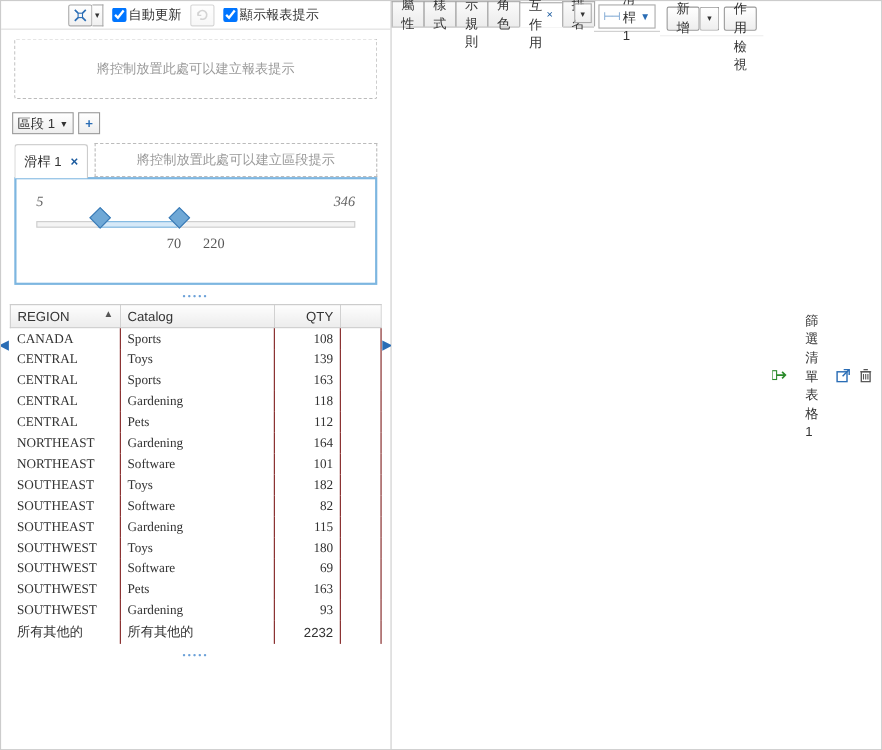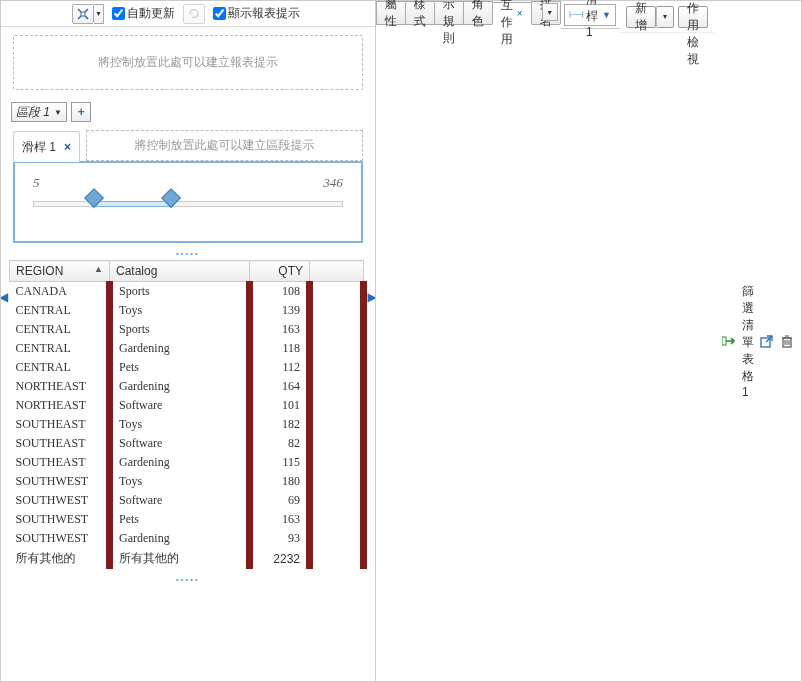--- a/index.html
+++ b/index.html
@@ -13,21 +13,21 @@
 .icon-btn { width: 22px; height: 20px; border: 1px solid #aaa; background: linear-gradient(#fff,#f0f0f0); display: inline-flex; align-items: center; justify-content: center; cursor: pointer; border-radius: 2px; }
 .icon-btn.disabled { opacity: 0.5; cursor: default; }
 .dropdown-arrow { width: 10px; height: 20px; border: 1px solid #aaa; border-left: none; background: linear-gradient(#fff,#f0f0f0); display: inline-flex; align-items: center; justify-content: center; font-size: 8px; cursor: pointer; }
 .chk-label { display: flex; align-items: center; gap: 2px; margin: 0 4px; }
 .chk-label input { margin: 0; }
 
 
 .dashed-box { margin: 8px 12px; border: 1px dashed #bbb; background: #fff; color: #999; text-align: center; padding: 18px 8px; border-radius: 2px; }
 
 
-.section-bar { display: flex; align-items: flex-start; padding: 4px 10px; gap: 4px; font-style: italic; }
+.section-bar { display: flex; align-items: flex-start; padding: 4px 10px; gap: 4px; }
 .section-dd { border: 1px solid #999; background: linear-gradient(#fff,#eee); height: 20px; display: inline-flex; align-items: center; padding: 0 4px; gap: 4px; cursor: pointer; }
 .plus-btn { width: 20px; height: 20px; border: 1px solid #999; background: linear-gradient(#fff,#eee); display: inline-flex; align-items: center; justify-content: center; cursor: pointer; }
 
 
 .tab-row { display: flex; align-items: stretch; margin: 4px 12px 0 12px; }
 .slider-tab { border: 1px solid #ccc; border-bottom: none; background: #fff; padding: 4px 8px; display: flex; align-items: center; gap: 8px; border-radius: 3px 3px 0 0; position: relative; top: 1px; z-index: 2; }
 .tab-close { color: #1a5a9e; cursor: pointer; font-weight: bold; }
 .dashed-inline { flex: 1; border: 1px dashed #bbb; color: #999; text-align: center; padding: 6px; margin-left: 6px; }
 
 
@@ -42,42 +42,42 @@
 
 
 .table-wrap { flex: 1; overflow: auto; padding: 0 8px 6px 8px; position: relative; }
 .table-arrows-l, .table-arrows-r { position: absolute; top: 30px; color: #2a6db5; font-size: 12px; cursor: pointer; }
 .table-arrows-l { left: -2px; }
 .table-arrows-r { right: -2px; }
 .data-table { width: 100%; border-collapse: collapse; font-size: 12px; }
 .data-table th { background: linear-gradient(#fdfdfd,#ececec); border: 1px solid #ccc; text-align: left; padding: 3px 6px; font-weight: normal; position: relative; }
 .data-table th.qty { text-align: right; }
 .data-table th .sort { float: right; font-size: 9px; color: #555; }
-.data-table td { padding: 2px 6px; font-family: "PMingLiU", serif; border-right: 7px solid #7f1d1d; }
+.data-table td { padding: 2px 6px; font-family: "PMingLiU", serif; border-right: 1px solid #7f1d1d; }
 .data-table td.qty { text-align: right; }
 .data-table tr.total td { font-family: "Microsoft JhengHei", sans-serif; }
 
 
 .r-tabs { display: flex; border-bottom: 1px solid #aaa; background: linear-gradient(#fafafa,#ececec); height: 24px; align-items: flex-end; position: relative; }
 .r-tab { padding: 4px 8px; border: 1px solid #aaa; border-bottom: none; background: linear-gradient(#fafafa,#ececec); margin-right: -1px; cursor: pointer; font-size: 12px; height: 23px; display: flex; align-items: center; gap: 4px; }
 .r-tab.active { background: #fff; position: relative; top: 1px; border-bottom: 1px solid #fff; }
 .r-tab .x { color: #1a5a9e; font-size: 10px; cursor: pointer; }
 .r-tabs-dd { position: absolute; right: 2px; top: 2px; width: 16px; height: 18px; border: 1px solid #aaa; background: linear-gradient(#fff,#eee); display: flex; align-items: center; justify-content: center; font-size: 8px; cursor: pointer; }
 
 .r-toolbar { height: 28px; border-bottom: 1px solid #ccc; display: flex; align-items: center; padding: 2px 4px; gap: 4px; }
 .r-slider-field { flex: 1; border: 1px solid #aaa; height: 22px; display: flex; align-items: center; padding: 0 4px; gap: 4px; background: #fff; }
 .r-slider-icon { color: #5a8fc7; font-size: 10px; letter-spacing: -2px; }
 
 .r-actions { height: 32px; display: flex; align-items: center; justify-content: flex-end; padding: 4px 6px; gap: 4px; border-bottom: 1px solid #eee; }
 .btn { border: 1px solid #999; background: linear-gradient(#fff,#eee); padding: 3px 8px; cursor: pointer; border-radius: 2px; font-size: 12px; height: 22px; display: inline-flex; align-items: center; }
 .btn-combo { display: flex; }
 .btn-combo .dd { width: 14px; border-left: 1px solid #bbb; justify-content: center; font-size: 8px; }
 
 .r-section-title { padding: 6px 8px; font-weight: bold; border-bottom: 1px solid #ddd; }
-.r-item { display: flex; align-items: center; padding: 6px 8px; gap: 6px; }
+.r-item { display: flex; align-items: center; padding: 6px 8px; gap: 16px; }
 .r-item-icon { color: #2a8a2a; font-size: 14px; }
 .r-item-actions { margin-left: auto; display: flex; gap: 8px; }
 .r-act { color: #2a6db5; cursor: pointer; }
 .r-act.trash { color: #555; }
 
 svg { display: block; }
 </style>
 </head>
 <body>
 
@@ -136,20 +136,24 @@
 
     <div class="slider-box">
       <div class="slider-minmax">
         <span>5</span>
         <span>346</span>
       </div>
       <div class="slider-track">
         <div class="slider-fill" style="left:19%;width:25%"></div>
         <div class="slider-handle" style="left:19%"></div>
         <div class="slider-handle" style="left:44%"></div>
+      </div>
+      <div class="slider-vals">
+        <span>70</span>
+        <span>220</span>
       </div>
     </div>
 
     <div class="dots-sep">•••••</div>
 
     <div class="table-wrap">
       <span class="table-arrows-l">◀</span>
       <span class="table-arrows-r">▶</span>
       <table class="data-table">
         <thead>

